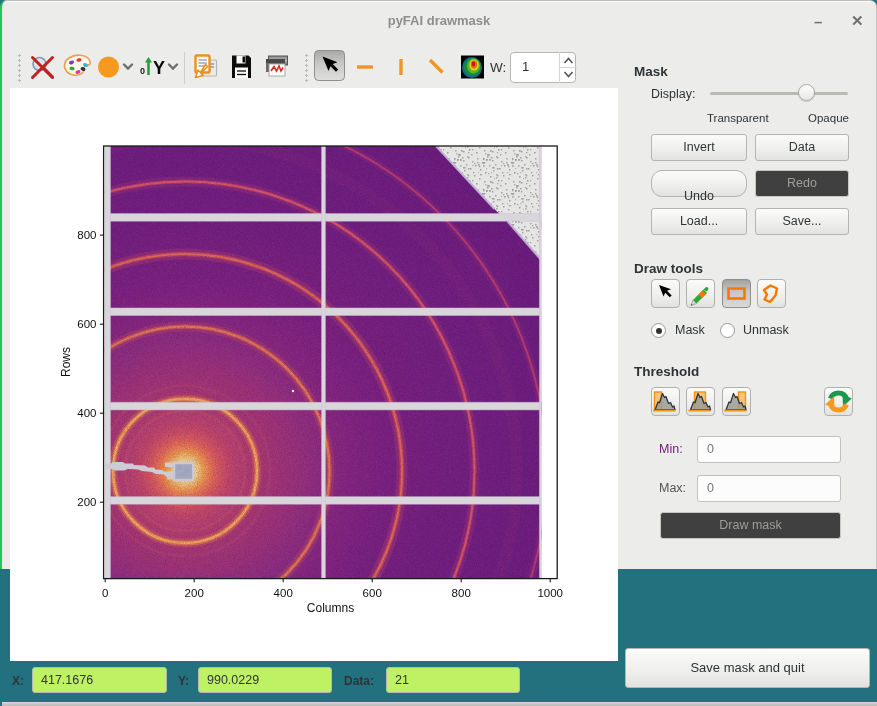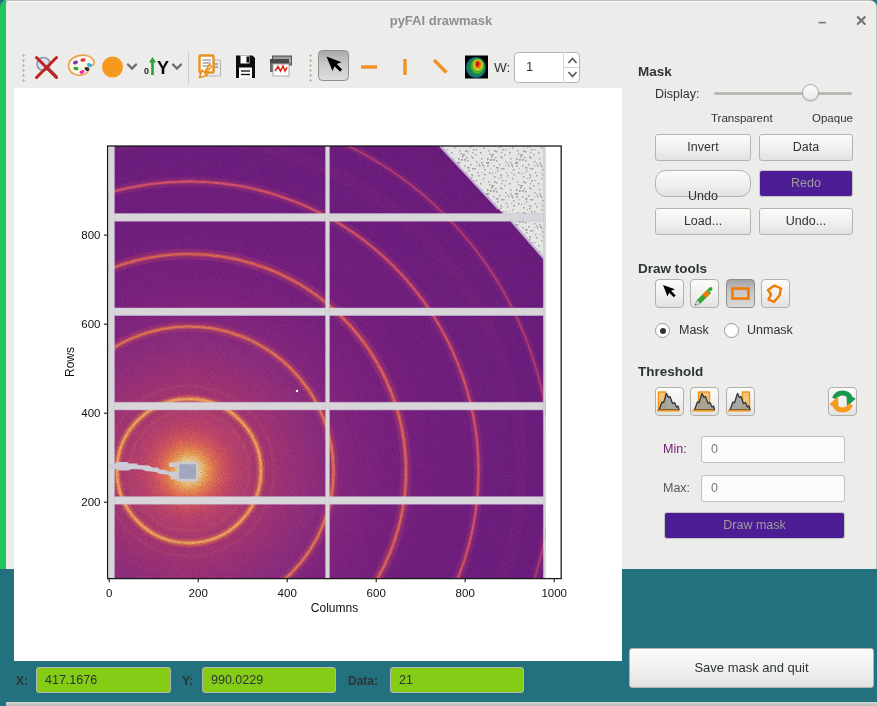--- a/index.html
+++ b/index.html
@@ -1,46 +1,46 @@
 <!DOCTYPE html>
 <html><head>
 <meta charset="utf-8">
 <style>
 * { margin:0; padding:0; box-sizing:border-box; }
 html,body { width:877px; height:706px; overflow:hidden; }
 body { background:#23717f; font-family:"Liberation Sans", sans-serif; }
 #win {
   position:absolute; left:0; top:0; width:877px; height:569px;
   background:#ececeb; border-radius:7px 7px 0 0;
-  border-top:1px solid #bebebc; border-left:6px solid #22c55e; border-right:1px solid #c3c3c1;
+  border-top:1px solid #bebebc; border-left:2px solid #22c55e; border-right:1px solid #c3c3c1;
   box-shadow:inset 0 1px 0 #fafafa;
 }
 #titlebar { position:absolute; left:0; top:0; width:100%; height:40px; }
 #title { position:absolute; top:12px; width:100%; text-align:center; font-size:13px; font-weight:bold; color:#8e8e8e; }
 .wbtn { position:absolute; color:#707070; font-weight:bold; }
 #btnmin { top:12px; left:812px; font-size:15px; }
 #btnclose { top:11px; left:849px; font-size:15px; }
 
 #toolbar { position:absolute; left:0; top:46px; width:877px; height:42px; }
 .handle { position:absolute; top:6px; width:3px; height:30px;
   background-image:radial-gradient(circle, #b9b9b6 1px, transparent 1.3px);
   background-size:3px 5px; background-repeat:repeat-y; }
 .tsep { position:absolute; top:5px; width:1px; height:32px; background:#cdcdca; }
 .ticon { position:absolute; top:0; }
 
 .slabel { position:absolute; font-size:12px; font-weight:bold; color:#2e3436; }
-.sbox { position:absolute; height:26px; background:#84cc16; border:1px solid #b6b6b3; border-radius:3px;
+.sbox { position:absolute; height:26px; background:#bef264; border:1px solid #b6b6b3; border-radius:3px;
   font-size:12.5px; color:#2e3436; padding:5px 0 0 8px; }
 
 .hdr { position:absolute; font-size:13.5px; font-weight:bold; color:#2e3436; }
 .lbl { position:absolute; font-size:12.5px; color:#2e3436; }
 .btn { position:absolute; background:linear-gradient(to bottom,#fbfbfa,#eeeeec 60%,#e2e2e0);
   border:1px solid #b4b4b1; border-radius:3px; font-size:12.5px; color:#2e3436;
   text-align:center; font-family:"Liberation Sans", sans-serif; }
-.btn.dis { background:#4c1d95; color:#9d9d99; border-color:#c6c6c3; }
+.btn.dis { background:#404040; color:#9d9d99; border-color:#c6c6c3; }
 .tbtn { position:absolute; width:29px; height:29px;
   background:linear-gradient(to bottom,#fbfbfa,#eeeeec 60%,#e2e2e0);
   border:1px solid #b0b0ad; border-radius:4px; }
 .tbtn.on { background:linear-gradient(to bottom,#a2a2a0,#c5c5c3 40%,#dadad8); border-color:#8e8e8b; }
 .entry { position:absolute; background:#fcfcfc; border:1px solid #c0c0bd; border-radius:3px;
   font-size:12.5px; color:#777; padding:5px 0 0 9px; }
 </style>
 </head>
 <body>
 <div id="win">
@@ -352,21 +352,21 @@
 
   <div style="position:absolute; left:708px; top:91px; width:138px; height:3px; background:#b9b9b6; border-radius:2px;"></div>
   <div style="position:absolute; left:796px; top:83px; width:17px; height:17px; border-radius:50%; background:linear-gradient(to bottom,#fdfdfd,#e8e8e6); border:1px solid #a8a8a5; box-shadow:0 1px 1px rgba(0,0,0,0.15);"></div>
   <div class="lbl" style="left:705px; top:110.5px; font-size:11.5px;">Transparent</div>
   <div class="lbl" style="left:806px; top:110.5px; font-size:11.5px;">Opaque</div>
   <div class="btn" style="left:649px; top:133px; width:96px; height:27px; padding-top:5px;">Invert</div>
   <div class="btn" style="left:753px; top:133px; width:94px; height:27px; padding-top:5px;">Data</div>
   <div class="btn" style="left:649px; top:169px; width:96px; height:27px; padding-top:18px;border-radius:11px;">Undo</div>
   <div class="btn dis" style="left:753px; top:169px; width:94px; height:27px; padding-top:5px;">Redo</div>
   <div class="btn" style="left:649px; top:207px; width:96px; height:27px; padding-top:5px;">Load...</div>
-  <div class="btn" style="left:753px; top:207px; width:94px; height:27px; padding-top:5px;">Undo...</div>
+  <div class="btn" style="left:753px; top:207px; width:94px; height:27px; padding-top:5px;">Save...</div>
 
   <div class="hdr" style="left:632px; top:260px;">Draw tools</div>
   <div class="tbtn" style="left:649px; top:278px;"></div>
   <div class="tbtn" style="left:684px; top:278px;"></div>
   <div class="tbtn on" style="left:720px; top:278px;"></div>
   <div class="tbtn" style="left:755px; top:278px;"></div>
   <svg style="position:absolute; left:649px; top:278px;" width="140" height="30" viewBox="0 0 140 30">
     <path d="M8 6 l4.5 11.5 l1.7 -3.8 l4.6 4.6 l1.9 -1.9 l-4.6 -4.6 l3.9 -1.5 z" fill="#000"></path>
     <g>
       <path d="M42 21 l10.5 -10.5 l3.5 3.5 L45.5 24.5 z" fill="#2fa838"></path>

